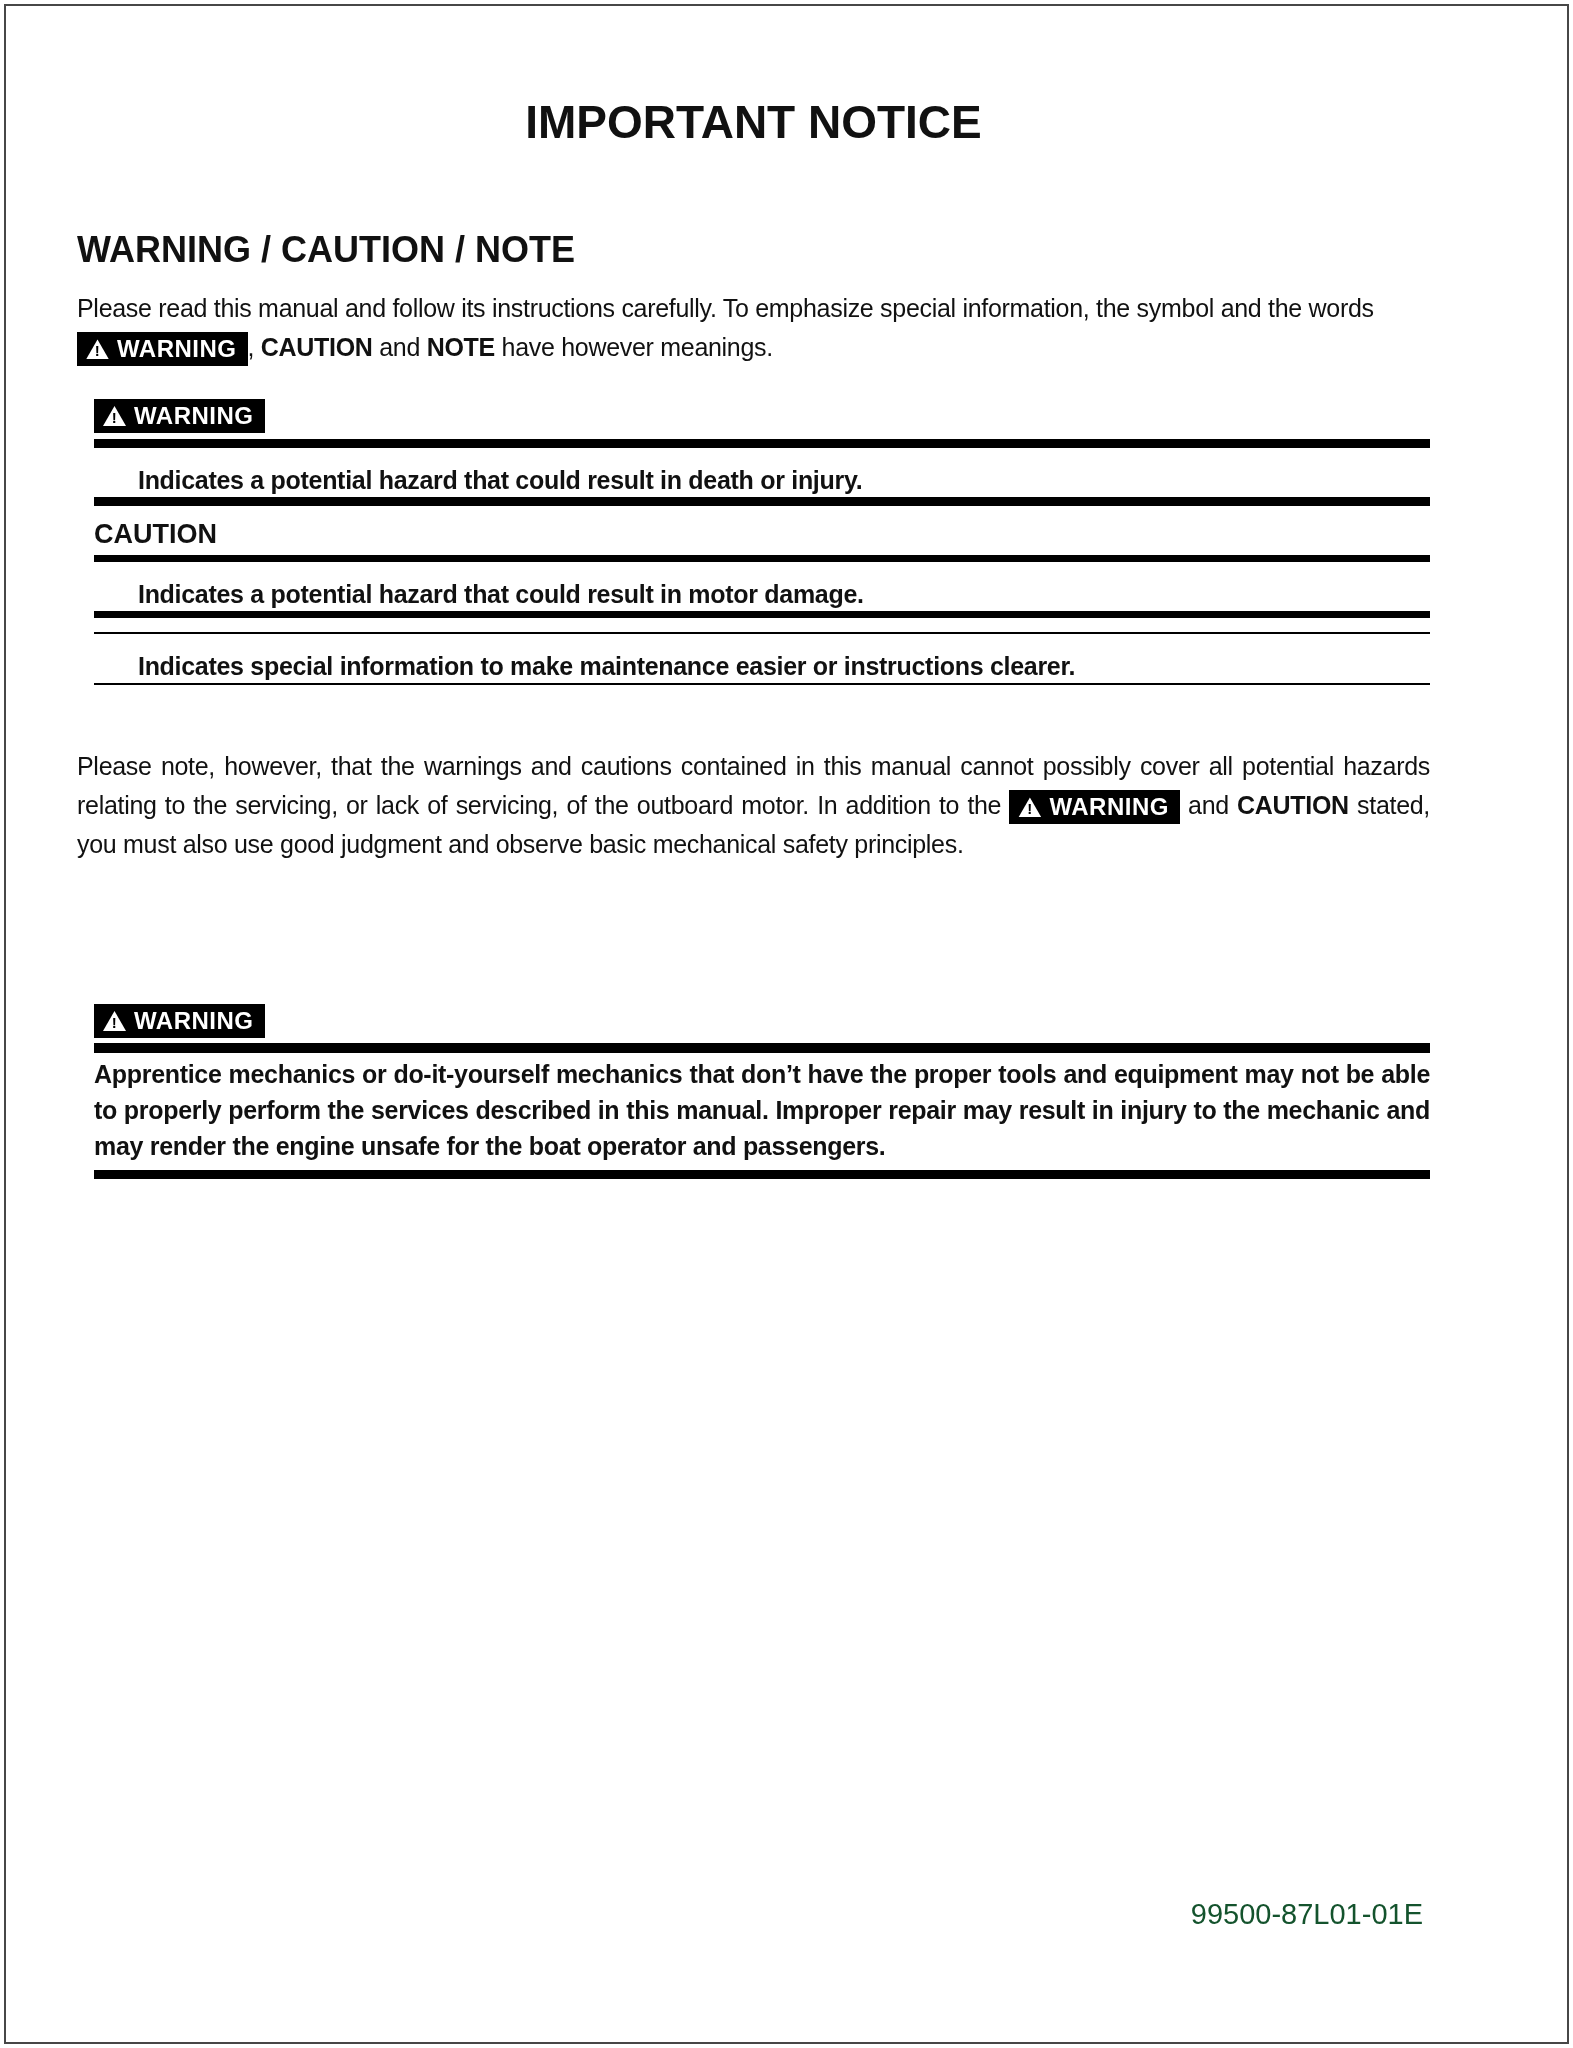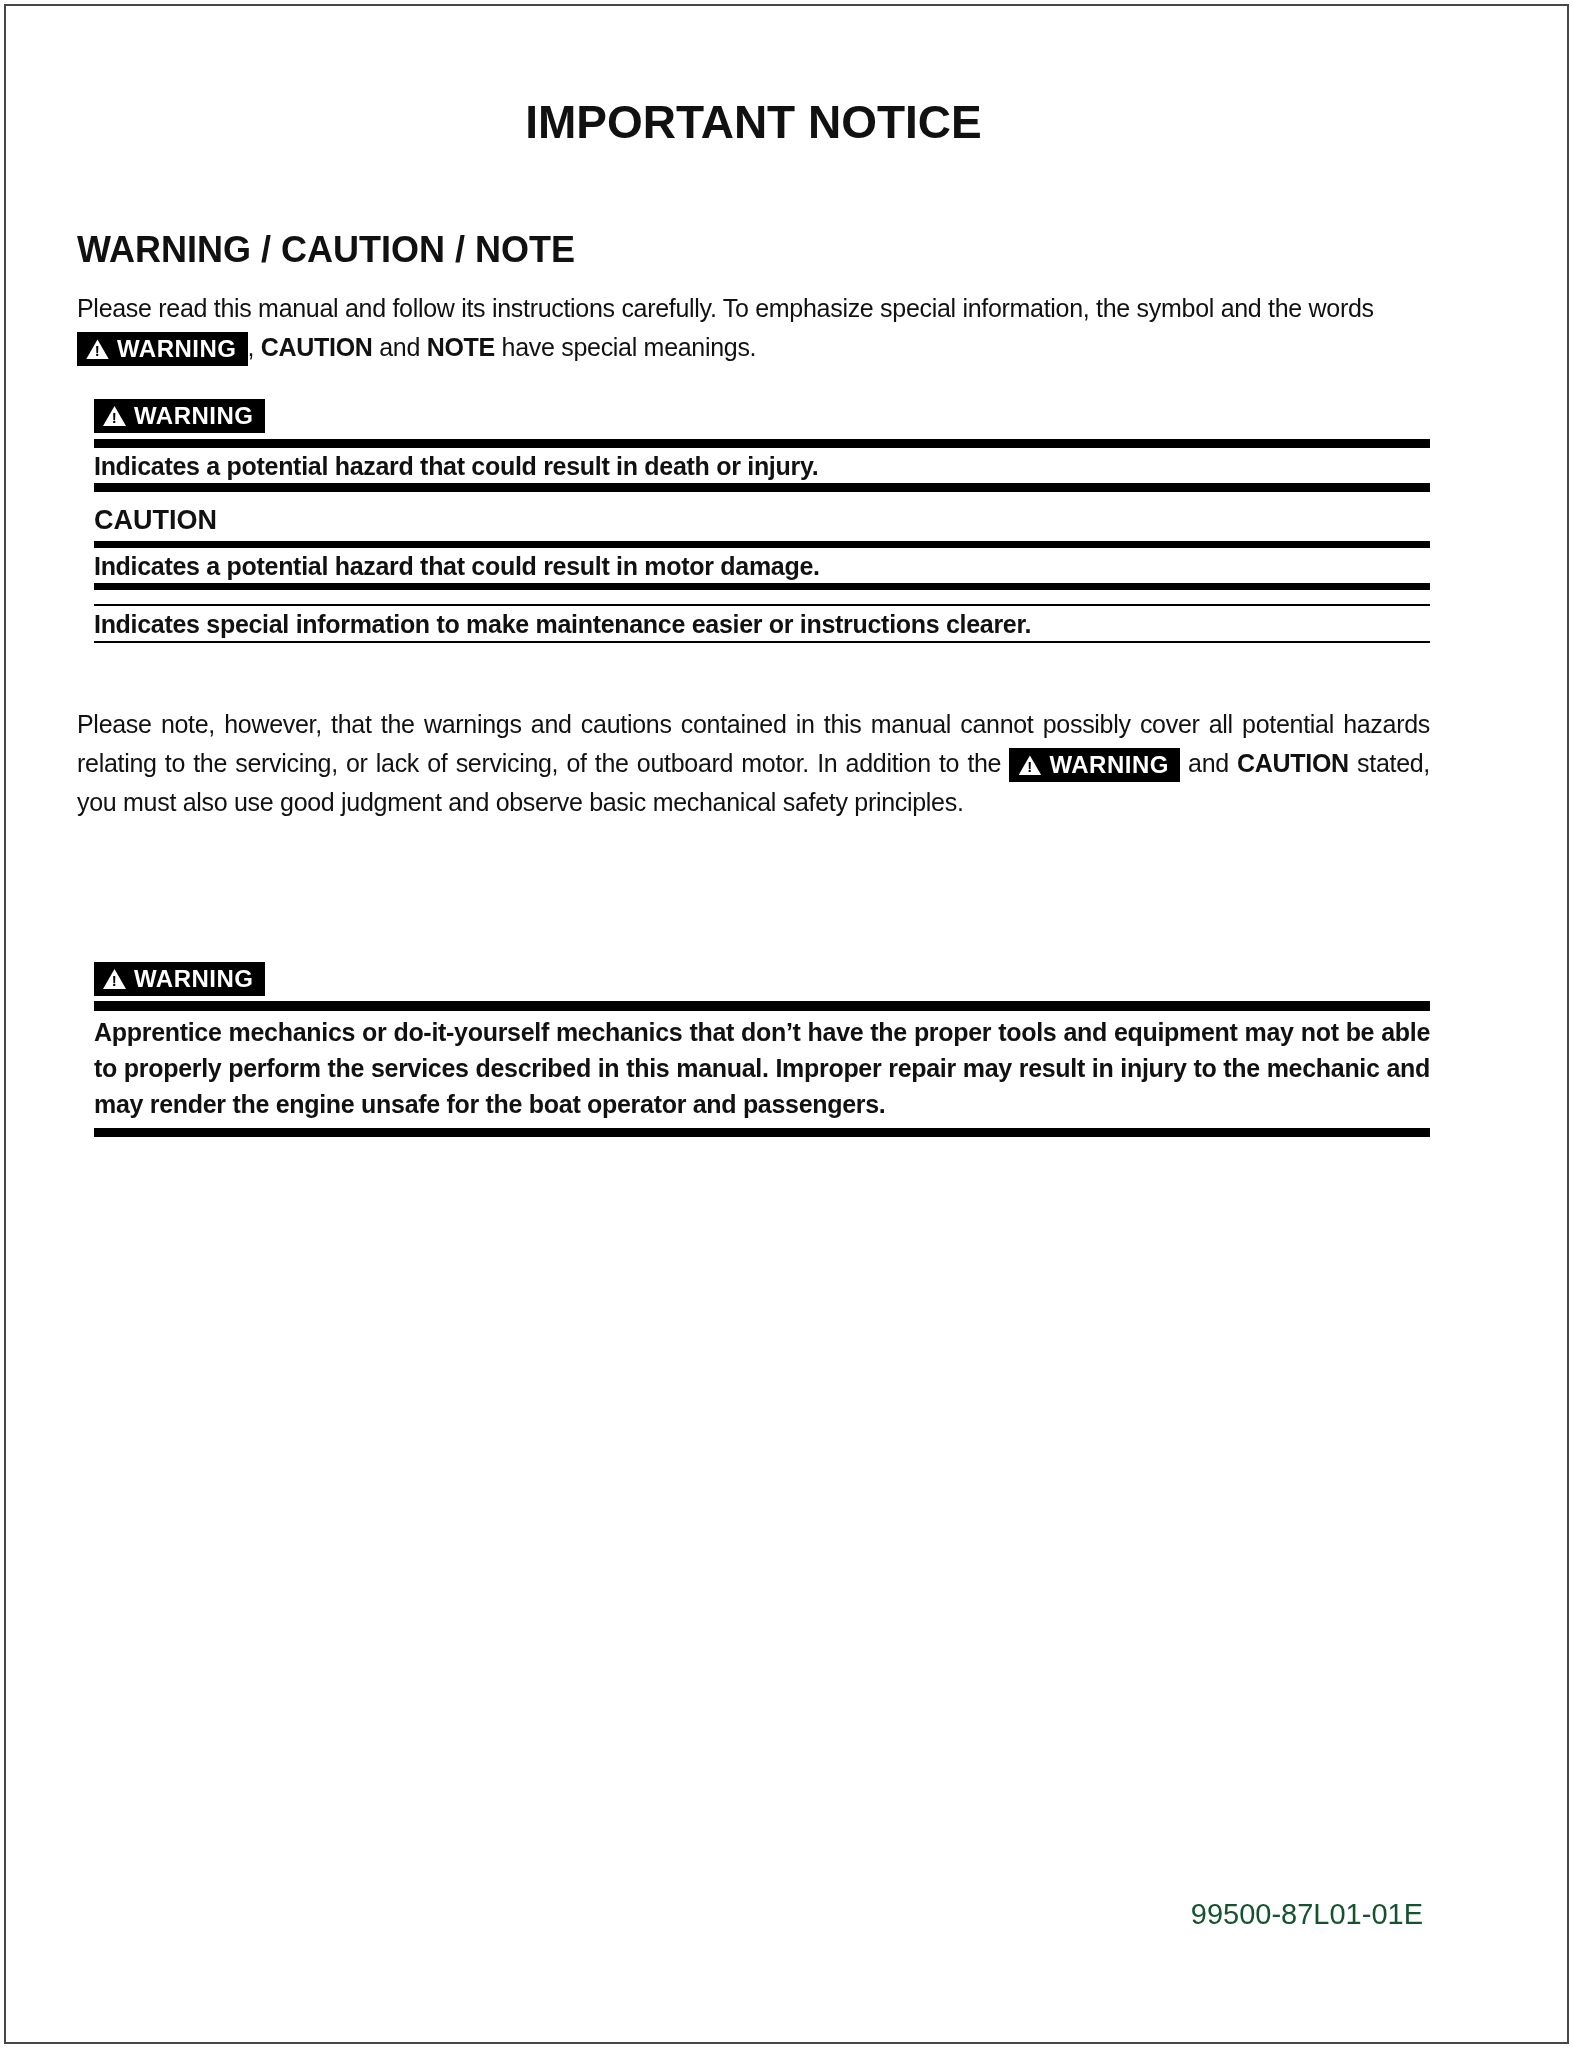--- a/index.html
+++ b/index.html
@@ -79,21 +79,22 @@
   .bar2  { height: 2px;  margin-top: 6px; }
   .bar-close { margin-top: 0; }
   .box-head {
     font-size: 27px; line-height: 28px;
     font-weight: 700;
   }
   .box-text {
     font-size: 25px; line-height: 30px;
     font-weight: 700;
     letter-spacing: -0.3px;
-    padding: 3px 0 2px 0;
+    padding: 17px 0 2px 0;
+    margin-left: 44px;
   }
   .service-text {
     font-size: 25px; line-height: 36px;
     font-weight: 700;
     letter-spacing: -0.3px;
     text-align: justify;
     padding: 3px 0 0 0;
   }
   .doc-number {
     position: absolute;
@@ -111,21 +112,21 @@
 
   <div class="title">IMPORTANT NOTICE</div>
 
   <div class="section-heading">WARNING / CAUTION / NOTE</div>
 
   <div class="body-text intro"><span>Please read this manual and follow its instructions carefully. To emphasize special information, the symbol and the words </span><span class="warn-badge">
         <span class="tri">
           <span class="excl">!</span>
         </span>
         <span>WARNING</span>
-      </span><span>, </span><span class="seg-bold">CAUTION</span><span> and </span><span class="seg-bold">NOTE</span><span> have special meanings.</span><br></div>
+      </span><span>, </span><span class="seg-bold">CAUTION</span><span> and </span><span class="seg-bold">NOTE</span><span> have however meanings.</span><br></div>
 
   <div class="sig-box mt-warning">
     <span class="warn-badge">
         <span class="tri">
           <span class="excl">!</span>
         </span>
         <span>WARNING</span>
       </span>
     <div class="bar bar9"></div>
     <div class="box-text">Indicates a potential hazard that could result in death or injury.</div>

